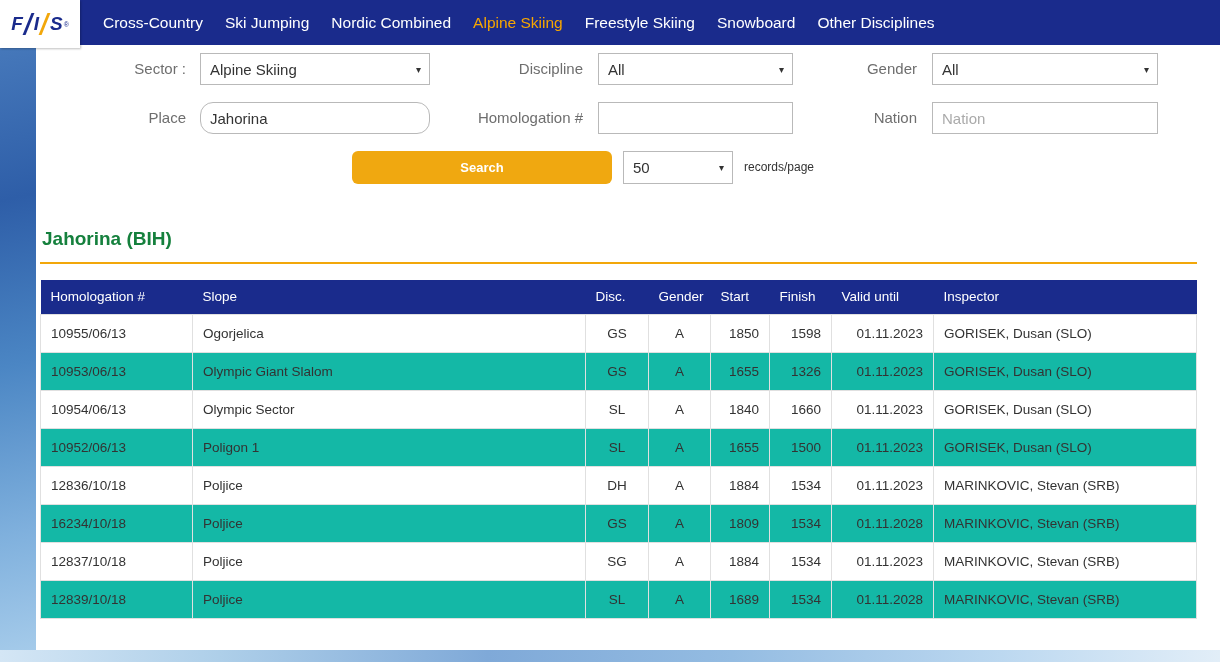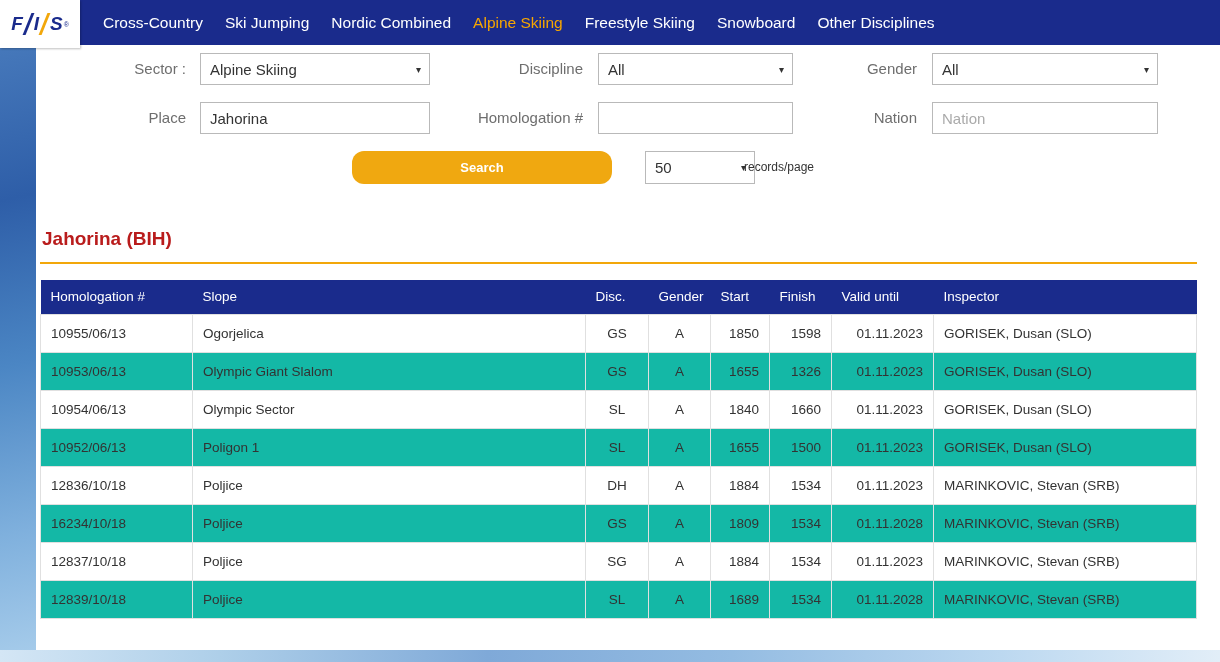--- a/index.html
+++ b/index.html
@@ -37,28 +37,28 @@
   .ctrl { position:absolute; height:32px; border:1px solid #b9b9b9; background:#fff;
     font-size:15px; color:#333; }
   .select { display:flex; align-items:center; justify-content:space-between; padding:0 8px 0 9px;
     cursor:pointer; }
   .select .caret { font-size:10px; color:#333; }
   input.ctrl { padding:0 9px; font-family:"Liberation Sans", sans-serif; }
   input.ctrl::placeholder { color:#aaa; }
 
   .search-btn { position:absolute; left:316px; top:106px; width:260px; height:33px;
     background:#f0a810; border:none; color:#fff; font-weight:bold; font-size:13px;
-    cursor:pointer; border-radius:12px; font-family:"Liberation Sans", sans-serif; }
-  .records-select { left:609px; top:106px; width:110px; height:33px; }
+    cursor:pointer; border-radius:6px; font-family:"Liberation Sans", sans-serif; }
+  .records-select { left:587px; top:106px; width:110px; height:33px; }
   .records-label { position:absolute; left:708px; top:106px; height:33px; line-height:33px;
     color:#333; font-size:12px; }
 
   
   .heading { position:absolute; left:4px; top:183px; width:1157px; padding:0 0 12px 2px;
-    border-bottom:2px solid #f2a70a; color:#b91c1c; font-size:19px; font-weight:bold; }
+    border-bottom:2px solid #f2a70a; color:#15803d; font-size:19px; font-weight:bold; }
 
   table.results { position:absolute; left:4px; top:235px; width:1157px; border-collapse:collapse;
     table-layout:fixed; font-size:13.5px; }
   table.results th { background:#1a2b8c; color:#fff; font-weight:normal; height:34px;
     text-align:left; padding:0 10px; white-space:nowrap; }
   table.results td { height:38px; padding:0 10px; color:#333; border:1px solid #e0e0e0;
     background:#fff; white-space:nowrap; overflow:hidden; }
   table.results tr.alt td { background:#14b8a6; }
   table.results .center { text-align:center; }
   table.results .right { text-align:right; }
@@ -103,21 +103,21 @@
     <span class="caret">▾</span>
   </div>
 
   <div class="flabel" style="left:731px; top:8px; width:150px;">Gender</div>
   <div class="ctrl select" style="left:896px; top:8px; width:226px;">
     <span>All</span>
     <span class="caret">▾</span>
   </div>
 
   <div class="flabel" style="left:0; top:57px; width:150px;">Place</div>
-  <input class="ctrl" style="left: 164px; top: 57px; width: 230px;" value="Jahorina">
+  <input class="ctrl" style="left: 164px; top: 57px; width: 230px; border-radius: 13px;" value="Jahorina">
 
   <div class="flabel" style="left:397px; top:57px; width:150px;">Homologation #</div>
   <input class="ctrl" style="left: 562px; top: 57px; width: 195px;" value="">
 
   <div class="flabel" style="left:731px; top:57px; width:150px;">Nation</div>
   <input class="ctrl" style="left: 896px; top: 57px; width: 226px;" placeholder="Nation">
 
   <button class="search-btn">Search</button>
   <div class="ctrl select records-select">
     <span>50</span>

